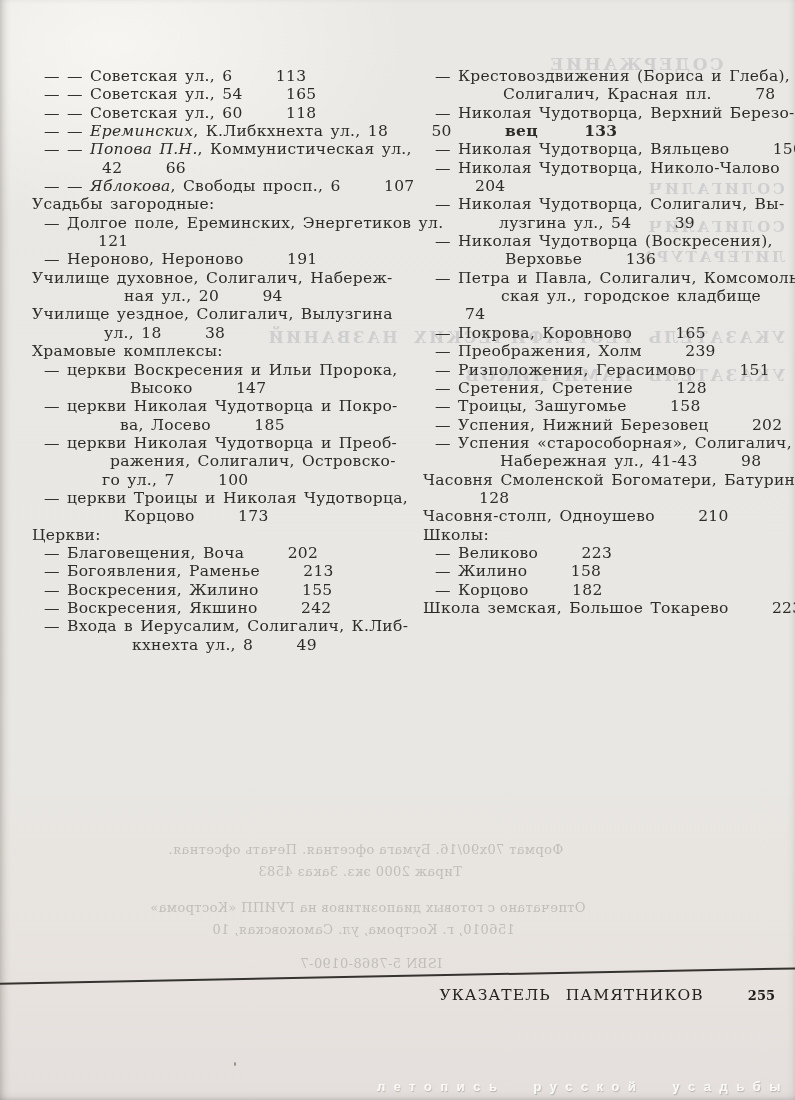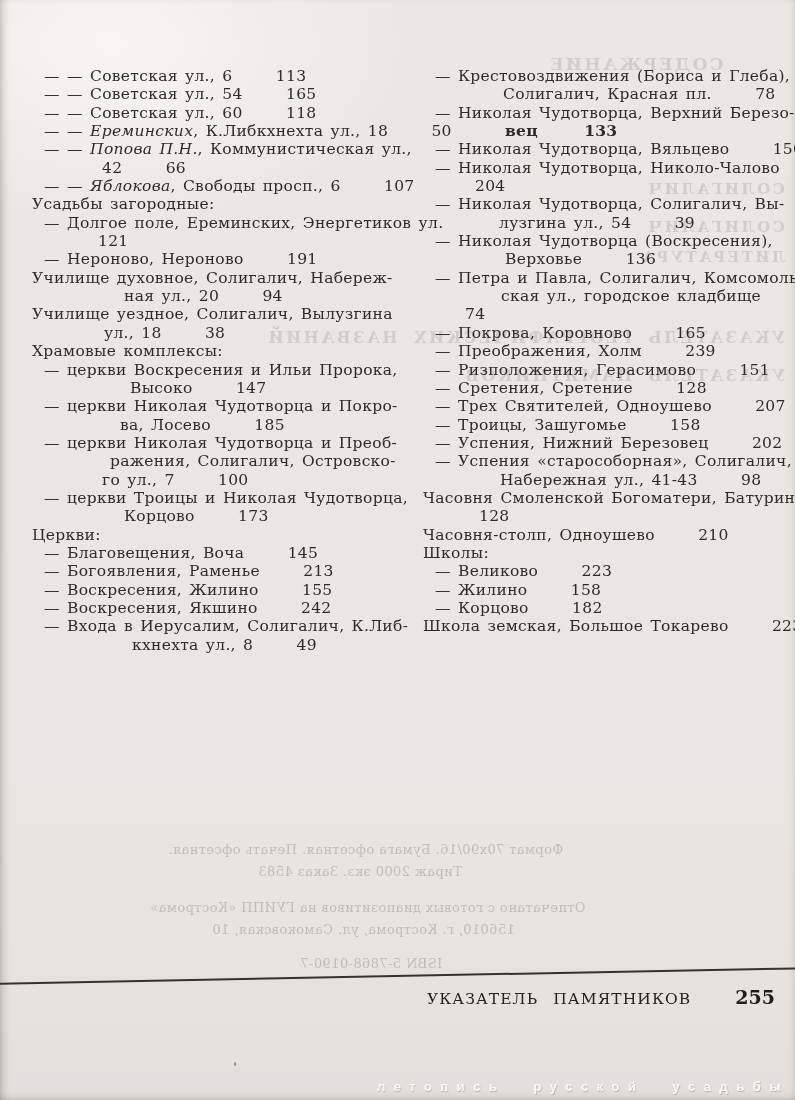--- a/index.html
+++ b/index.html
@@ -39,21 +39,21 @@
     position:absolute;left:-6px;top:975px;width:808px;height:1.7px;
     background:#35332f;transform:rotate(-1.1deg);
   }
   .footer{
     position:absolute;top:986px;right:20px;
     display:flex;align-items:baseline;gap:44px;
   }
   .footer-title{
     font-size:15.5px;letter-spacing:1.1px;word-spacing:9px;color:#242320;
   }
-  .footer-page{font-size:19px;font-weight:bold;color:#1e1d1b;}
+  .footer-page{font-size:13px;font-weight:bold;color:#1e1d1b;}
   .watermark{
     position:absolute;top:1079px;right:6px;
     font-family:"Liberation Sans","DejaVu Sans",sans-serif;
     font-size:13px;font-weight:bold;letter-spacing:8.5px;word-spacing:16px;
     color:rgba(253,252,248,.92);
     text-shadow:.6px .8px 1px rgba(166,163,156,.75), -0.3px -0.3px 0 rgba(255,255,255,.6);
     white-space:pre;
   }
   .speck{position:absolute;background:rgba(60,58,54,.5);border-radius:50%;}
 </style>
@@ -98,21 +98,21 @@
       <div class="line" style="padding-left: 12px;"><span>— церкви Воскресения и Ильи Пророка,</span></div>
       <div class="line" style="padding-left: 98px;"><span>Высоко      147</span></div>
       <div class="line" style="padding-left: 12px;"><span>— церкви Николая Чудотворца и Покро-</span></div>
       <div class="line" style="padding-left: 88px;"><span>ва, Лосево      185</span></div>
       <div class="line" style="padding-left: 12px;"><span>— церкви Николая Чудотворца и Преоб-</span></div>
       <div class="line" style="padding-left: 78px;"><span>ражения, Солигалич, Островско-</span></div>
       <div class="line" style="padding-left: 70px;"><span>го ул., 7      100</span></div>
       <div class="line" style="padding-left: 12px;"><span>— церкви Троицы и Николая Чудотворца,</span></div>
       <div class="line" style="padding-left: 92px;"><span>Корцово      173</span></div>
       <div class="line" style="padding-left: 0px;"><span>Церкви:</span></div>
-      <div class="line" style="padding-left: 12px;"><span>— Благовещения, Воча      145</span></div>
+      <div class="line" style="padding-left: 12px;"><span>— Благовещения, Воча      202</span></div>
       <div class="line" style="padding-left: 12px;"><span>— Богоявления, Раменье      213</span></div>
       <div class="line" style="padding-left: 12px;"><span>— Воскресения, Жилино      155</span></div>
       <div class="line" style="padding-left: 12px;"><span>— Воскресения, Якшино      242</span></div>
       <div class="line" style="padding-left: 12px;"><span>— Входа в Иерусалим, Солигалич, К.Либ-</span></div>
       <div class="line" style="padding-left: 100px;"><span>кхнехта ул., 8      49</span></div>
     </div>
   <div class="col col-right">
       <div class="line" style="padding-left: 12px;"><span>— Крестовоздвижения (Бориса и Глеба),</span></div>
       <div class="line" style="padding-left: 80px;"><span>Солигалич, Красная пл.      78</span></div>
       <div class="line" style="padding-left: 12px;"><span>— Николая Чудотворца, Верхний Березо-</span></div>
@@ -124,21 +124,20 @@
       <div class="line" style="padding-left: 76px;"><span>лузгина ул., 54      39</span></div>
       <div class="line" style="padding-left: 12px;"><span>— Николая Чудотворца (Воскресения),</span></div>
       <div class="line" style="padding-left: 82px;"><span>Верховье      136</span></div>
       <div class="line" style="padding-left: 12px;"><span>— Петра и Павла, Солигалич, Комсомоль-</span></div>
       <div class="line" style="padding-left: 78px;"><span>ская ул., городское кладбище</span></div>
       <div class="line" style="padding-left: 42px;"><span>74</span></div>
       <div class="line" style="padding-left: 12px;"><span>— Покрова, Коровново      165</span></div>
       <div class="line" style="padding-left: 12px;"><span>— Преображения, Холм      239</span></div>
       <div class="line" style="padding-left: 12px;"><span>— Ризположения, Герасимово      151</span></div>
       <div class="line" style="padding-left: 12px;"><span>— Сретения, Сретение      128</span></div>
-      <div class="line" style="padding-left: 12px;"><span>— Трех Святителей, Одноушево      207</span></div>
       <div class="line" style="padding-left: 12px;"><span>— Троицы, Зашугомье      158</span></div>
       <div class="line" style="padding-left: 12px;"><span>— Успения, Нижний Березовец      202</span></div>
       <div class="line" style="padding-left: 12px;"><span>— Успения «старособорная», Солигалич,</span></div>
       <div class="line" style="padding-left: 77px;"><span>Набережная ул., 41-43      98</span></div>
       <div class="line" style="padding-left: 0px;"><span>Часовня Смоленской Богоматери, Батурино</span></div>
       <div class="line" style="padding-left: 56px;"><span>128</span></div>
       <div class="line" style="padding-left: 0px;"><span>Часовня-столп, Одноушево      210</span></div>
       <div class="line" style="padding-left: 0px;"><span>Школы:</span></div>
       <div class="line" style="padding-left: 12px;"><span>— Великово      223</span></div>
       <div class="line" style="padding-left: 12px;"><span>— Жилино      158</span></div>

